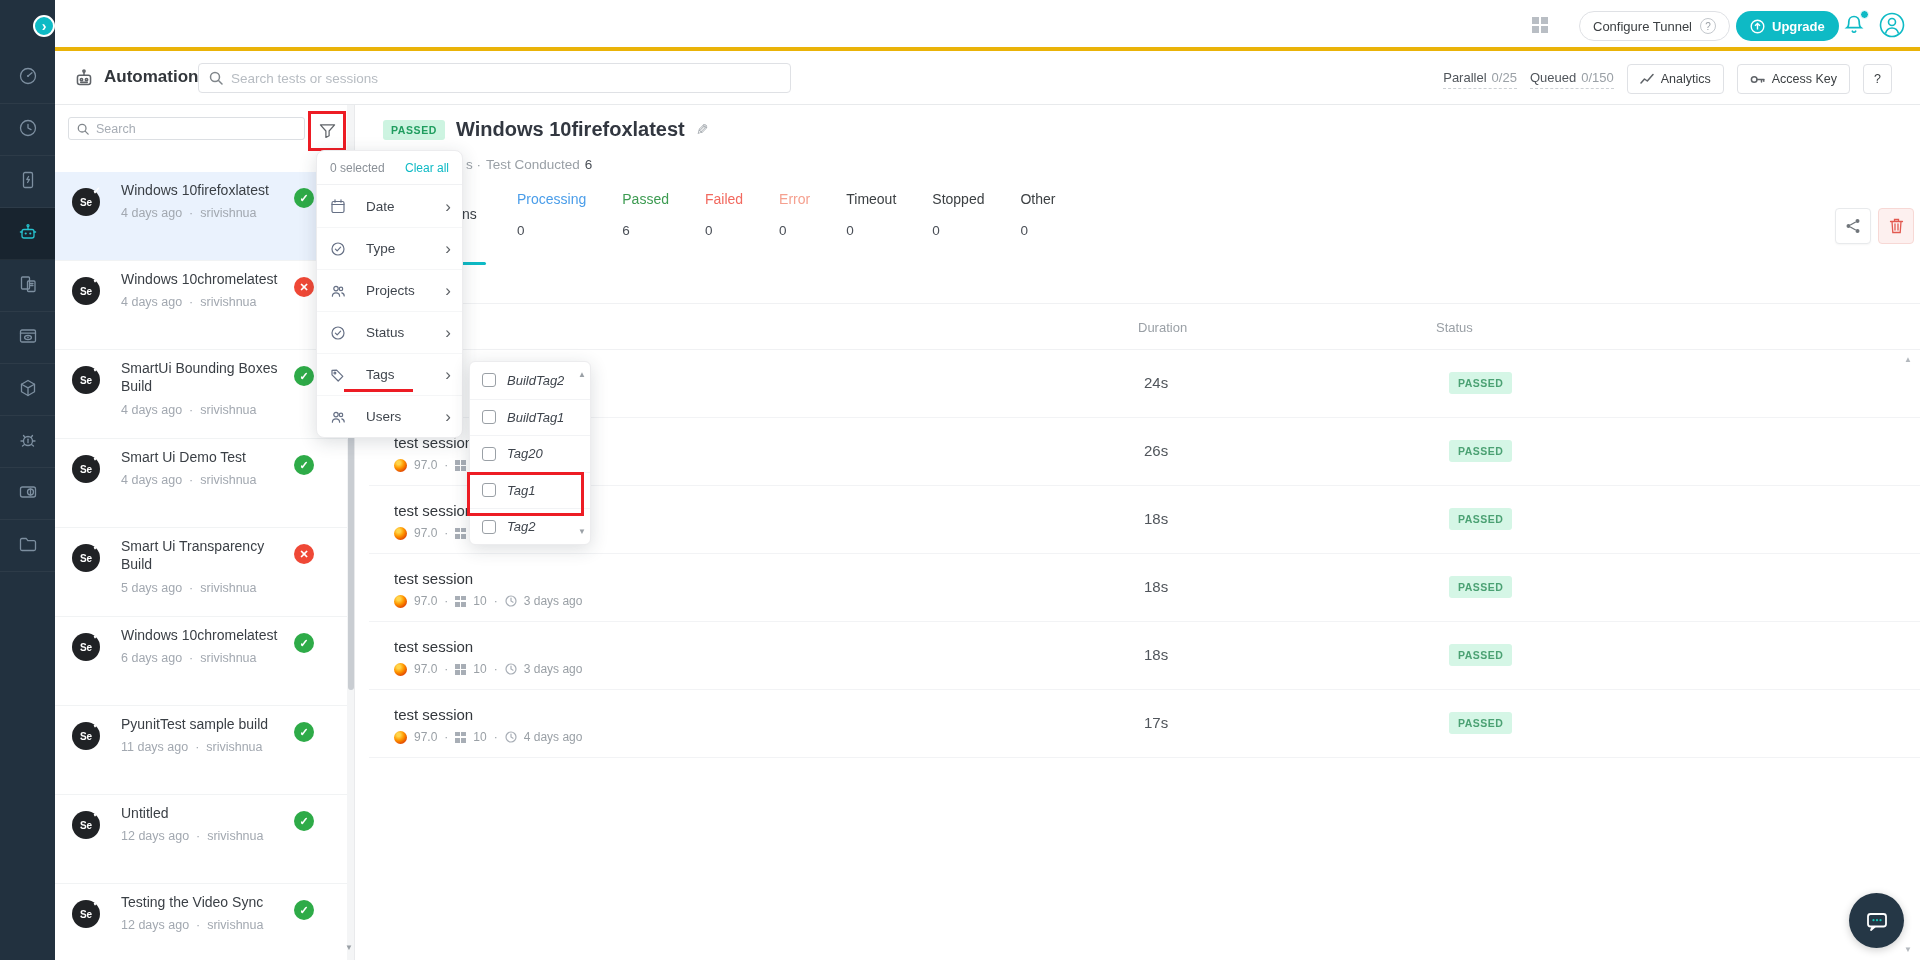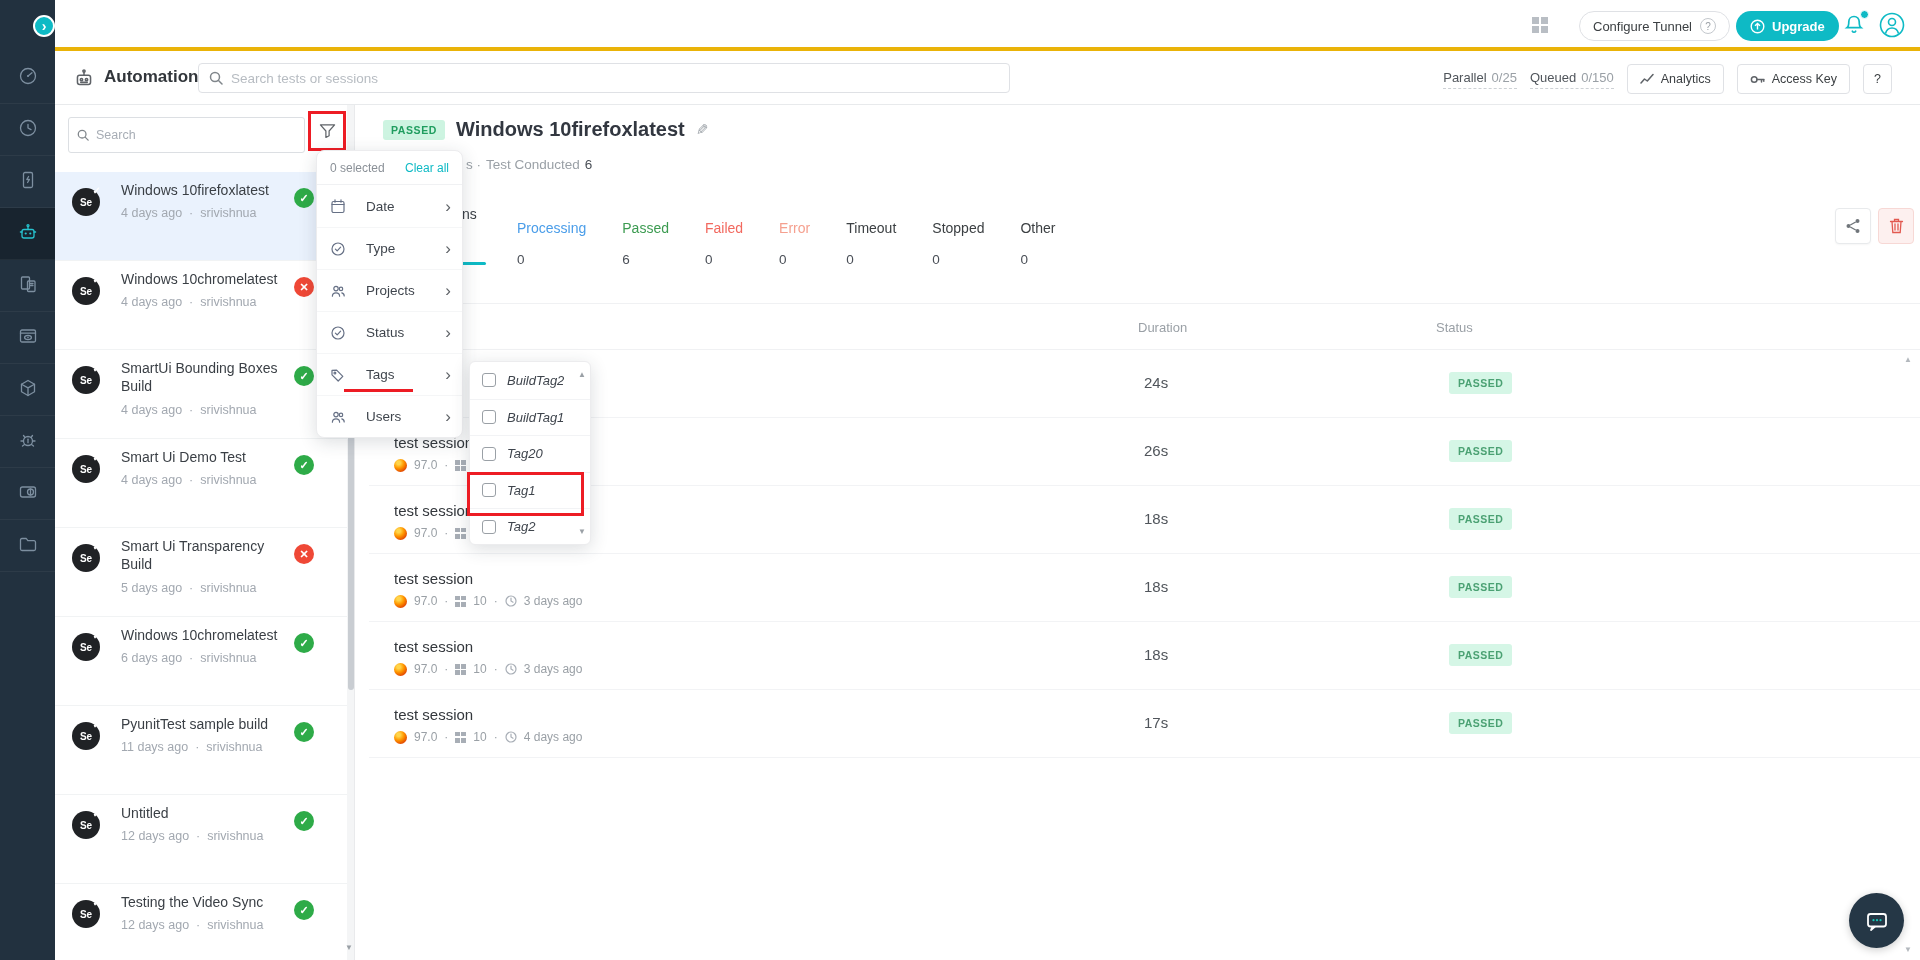--- a/index.html
+++ b/index.html
@@ -30,33 +30,33 @@
   .bell-wrap svg { stroke:#0ebac5; fill:none; stroke-width:1.7; stroke-linecap:round; }
   .bell-badge { position:absolute; right:0; top:-2px; width:9px; height:9px; border-radius:50%; background:#0ebac5; border:1.5px solid #fff; }
   .avatar-icon { position:absolute; left:1823px; top:11px; }
   .avatar-icon svg { stroke:#0ebac5; fill:none; stroke-width:1.6; }
 
   
   .headerbar { position:absolute; left:55px; top:51px; width:1865px; height:54px; background:#fff; border-bottom:1px solid #e8eaec; z-index:4; }
   .robot-head-icon { position:absolute; left:17px; top:15px; }
   .robot-head-icon svg { stroke:#5f6368; fill:none; stroke-width:1.4; stroke-linecap:round; }
   .app-title { position:absolute; left:49px; top:16px; font-size:17px; font-weight:bold; color:#32363b; }
-  .global-search { position:absolute; left:143px; top:12px; width:812px; height:30px; border:1px solid #dfe1e5; border-radius:4px; display:flex; align-items:center; padding:0 10px; gap:8px; background:#fff; }
+  .global-search { position:absolute; left:143px; top:12px; width:593px; height:30px; border:1px solid #dfe1e5; border-radius:4px; display:flex; align-items:center; padding:0 10px; gap:8px; background:#fff; }
   .global-search svg, .list-search svg { stroke:#80868b; fill:none; stroke-width:1.5; stroke-linecap:round; }
   .global-search input { border:none; outline:none; flex:1; font-size:13.5px; color:#3c4043; font-family:inherit; }
   .global-search input::placeholder { color:#b7bcc2; }
   .hb-right { position:absolute; right:28px; top:13px; display:flex; align-items:center; gap:13px; }
   .quota { display:flex; gap:5px; font-size:13px; padding-bottom:3px; border-bottom:1px dashed #cdd1d5; }
   .quota .ql { color:#50555b; } .quota .qv { color:#9aa0a6; }
   .small-btn { height:30px; border:1px solid #dfe1e5; border-radius:4px; background:#fff; display:flex; align-items:center; gap:7px; padding:0 12px; font-size:12.5px; color:#3c4043; }
   .small-btn svg { stroke:#5f6368; fill:none; stroke-width:1.5; stroke-linecap:round; stroke-linejoin:round; }
 
   
   .list-panel { position:absolute; left:55px; top:105px; width:300px; height:855px; background:#fff; border-right:1px solid #e9eaec; }
-  .list-search { position:absolute; left:13px; top:12px; width:237px; height:36px; border:1px solid #dcdfe3; border-radius:3px; display:flex; align-items:center; gap:7px; padding:0 8px; }
+  .list-search { position:absolute; left:13px; top:12px; width:237px; height:23px; border:1px solid #dcdfe3; border-radius:3px; display:flex; align-items:center; gap:7px; padding:0 8px; }
   .list-search input { border:none; outline:none; flex:1; width:60px; font-size:12.5px; font-family:inherit; color:#3c4043; }
   .list-search input::placeholder { color:#a7adb5; }
   .filter-btn { position:absolute; left:253px; top:6px; width:38px; height:40px; border:3px solid #ed1c24; display:flex; align-items:center; justify-content:center; background:#fff; }
   .filter-btn svg { stroke:#5f6368; fill:none; stroke-width:1.3; stroke-linejoin:round; }
   .bl-items { position:absolute; left:0; top:67px; width:292px; }
   .bl-item { position:relative; height:89px; border-bottom:1px solid #f1f3f4; padding:9px 0 0 17px; }
   .bl-item.selected { background:#eaf2fd; }
   .se-avatar { position:absolute; left:17px; top:16px; width:28px; height:28px; border-radius:50%; background:#202225; color:#fff; font-size:10px; font-weight:bold; display:flex; align-items:center; justify-content:center; }
   .se-avatar::after { content:"\2713"; position:absolute; right:-1px; top:-3px; color:#fff; font-size:10px; font-weight:bold; }
   .bl-content { margin-left:49px; width:172px; }
@@ -74,21 +74,21 @@
   
   .main { position:absolute; left:355px; top:105px; width:1565px; height:855px; background:#fff; }
   .bd-headline { position:absolute; left:28px; top:13px; display:flex; align-items:center; gap:11px; }
   .badge-passed-lg { background:#cdf4e1; color:#1f9d5f; font-size:10.5px; font-weight:bold; letter-spacing:0.6px; padding:4px 8px; border-radius:3px; }
   .bd-title { font-size:20px; font-weight:bold; color:#323740; }
   .edit-icon { color:#9aa0a6; font-size:15px; transform:scaleX(-1); display:inline-block; }
   .bd-subline { position:absolute; left:111px; top:52px; font-size:13.5px; color:#9aa0a6; display:flex; gap:5px; }
   .bd-subline .dark { color:#4a4f57; }
   .tab-frag { position:absolute; left:107px; top:101px; font-size:14px; color:#3a3f45; }
   .tab-underline { position:absolute; left:85px; top:157px; width:46px; height:3px; background:#0ebac5; border-radius:2px; }
-  .stats-row { position:absolute; left:162px; top:115px; display:flex; gap:36px; }
+  .stats-row { position:absolute; left:162px; top:86px; display:flex; gap:36px; }
   .stat-col { display:flex; flex-direction:column; gap:16px; }
   .stat-label { font-size:14px; }
   .stat-value { font-size:13.5px; color:#4a4f57; }
   .icon-btn { position:absolute; top:103px; width:36px; height:36px; border-radius:4px; display:flex; align-items:center; justify-content:center; }
   .share-btn { left:1480px; background:#fff; border:1px solid #e8eaec; box-shadow:0 1px 2px rgba(0,0,0,0.04); }
   .share-btn svg { stroke:#70757a; fill:none; stroke-width:1.4; }
   .share-btn svg circle { fill:#70757a; stroke:none; }
   .trash-btn { left:1523px; background:#fdf0ef; border:1px solid #f7d8d5; }
   .trash-btn svg { stroke:#e25950; fill:none; stroke-width:1.3; stroke-linecap:round; }
 

